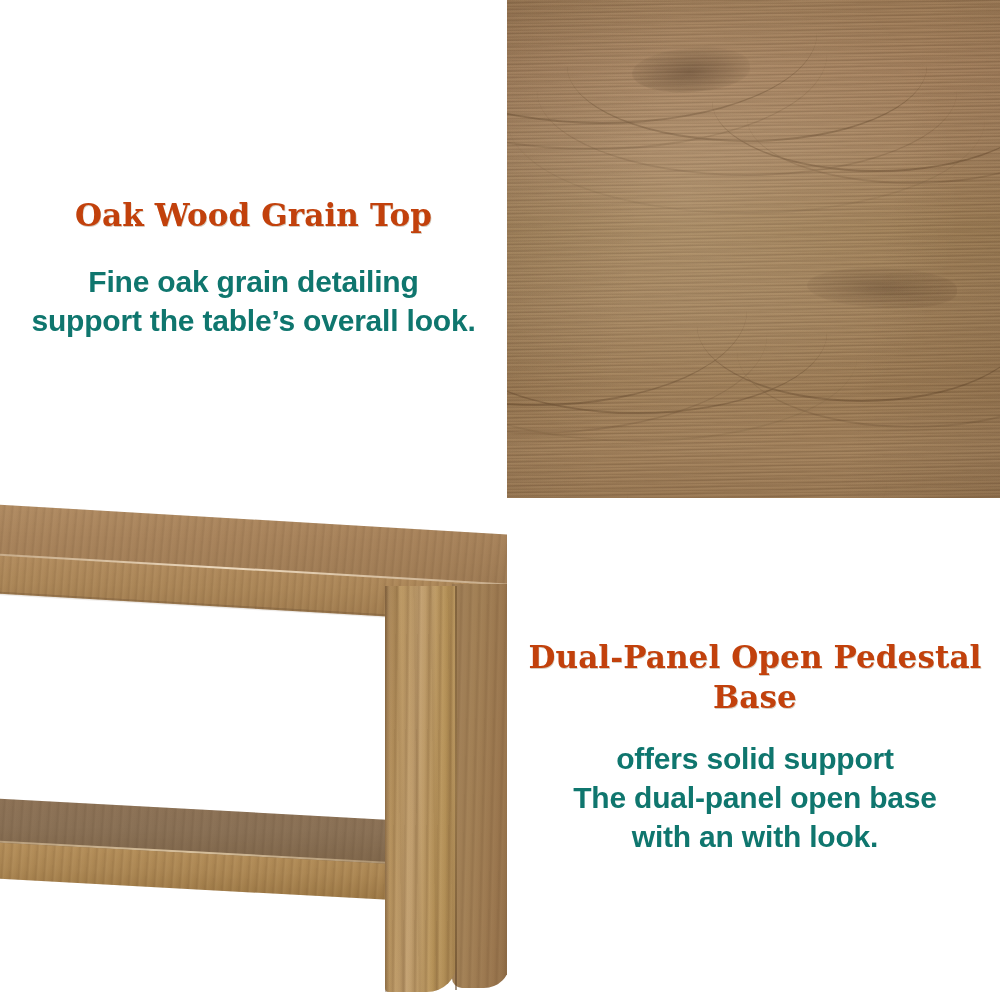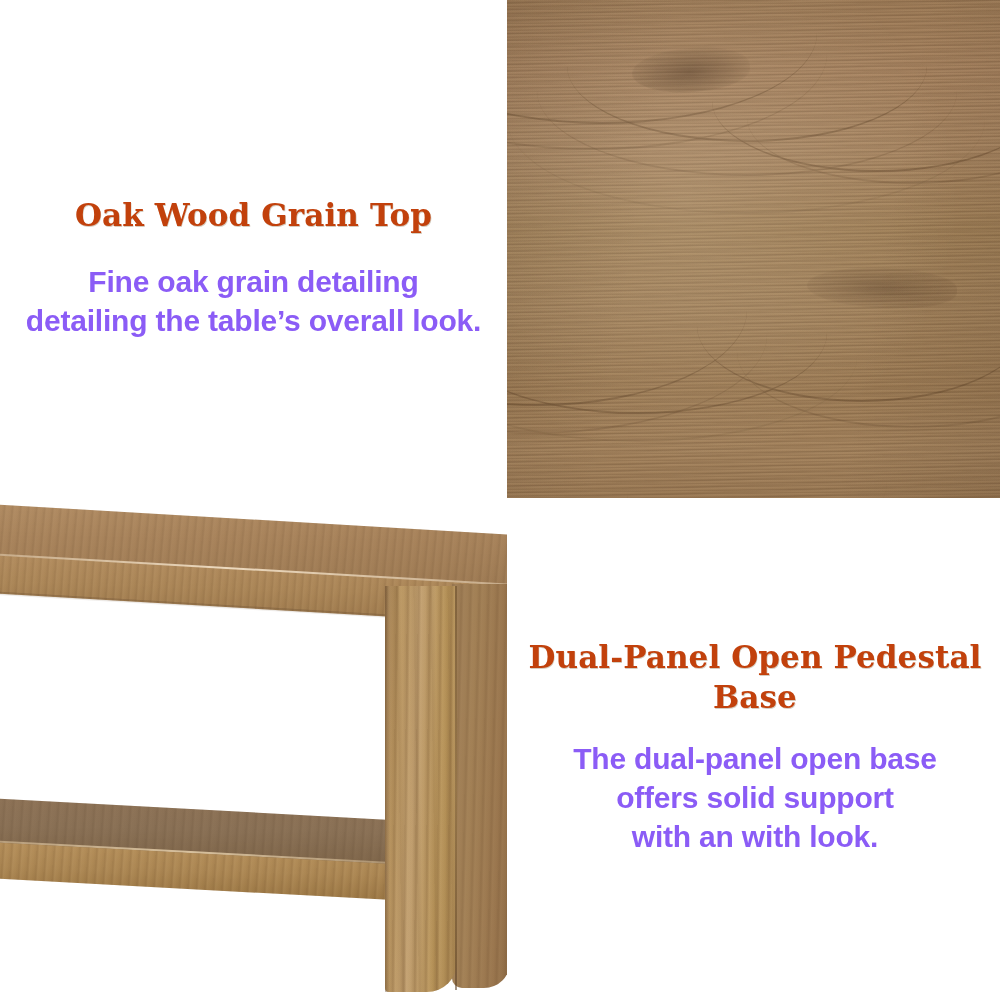--- a/index.html
+++ b/index.html
@@ -43,21 +43,21 @@
     margin:0 0 26px 0;
     text-shadow:0.6px 0.6px 0 rgba(120,90,45,.30);
   }
   #text-bottom .feature-heading{margin-bottom:22px;}
 
   .feature-body{
     font-family:"Liberation Sans", sans-serif;
     font-weight:700;
     font-size:30px;
     line-height:1.30;
-    color:#8b5cf6;
+    color:#0f766e;
     margin:0;
     letter-spacing:-0.2px;
   }
   .feature-body .ln{display:block;}
 
   
   #oak-grain-photo{
     position:absolute;inset:0;
     background:#a3805b;
   }
@@ -303,21 +303,21 @@
 </head>
 <body>
 
 <div id="infographic">
 
   <div class="quad" id="quad-tl">
     <div class="textblock" id="text-top">
       <h2 class="feature-heading">Oak Wood Grain Top</h2>
       <p class="feature-body">
         <span class="ln">Fine oak grain detailing</span>
-        <span class="ln">detailing the table’s overall look.</span>
+        <span class="ln">support the table’s overall look.</span>
       </p>
     </div>
   </div>
 
   <div class="quad" id="quad-tr">
     <div id="oak-grain-photo">
       <div class="board-tone"></div>
 
       <div class="arch" style="left:-120px; top:-58px;  width:430px; height:180px; border-width:0 0 2px 0;"></div>
       <div class="arch soft" style="left:-150px; top:-42px;  width:470px; height:190px; border-width:0 0 2px 0;"></div>
@@ -379,20 +379,20 @@
     </div>
   </div>
 
   <div class="quad" id="quad-br">
     <div class="textblock" id="text-bottom">
       <h2 class="feature-heading">
         <span class="ln">Dual-Panel</span>
         <span class="ln">Open Pedestal Base</span>
       </h2>
       <p class="feature-body">
+        <span class="ln">offers solid support</span>
         <span class="ln">The dual-panel open base</span>
-        <span class="ln">offers solid support</span>
         <span class="ln">with an with look.</span>
       </p>
     </div>
   </div>
 
 </div>
 
 </body></html>

